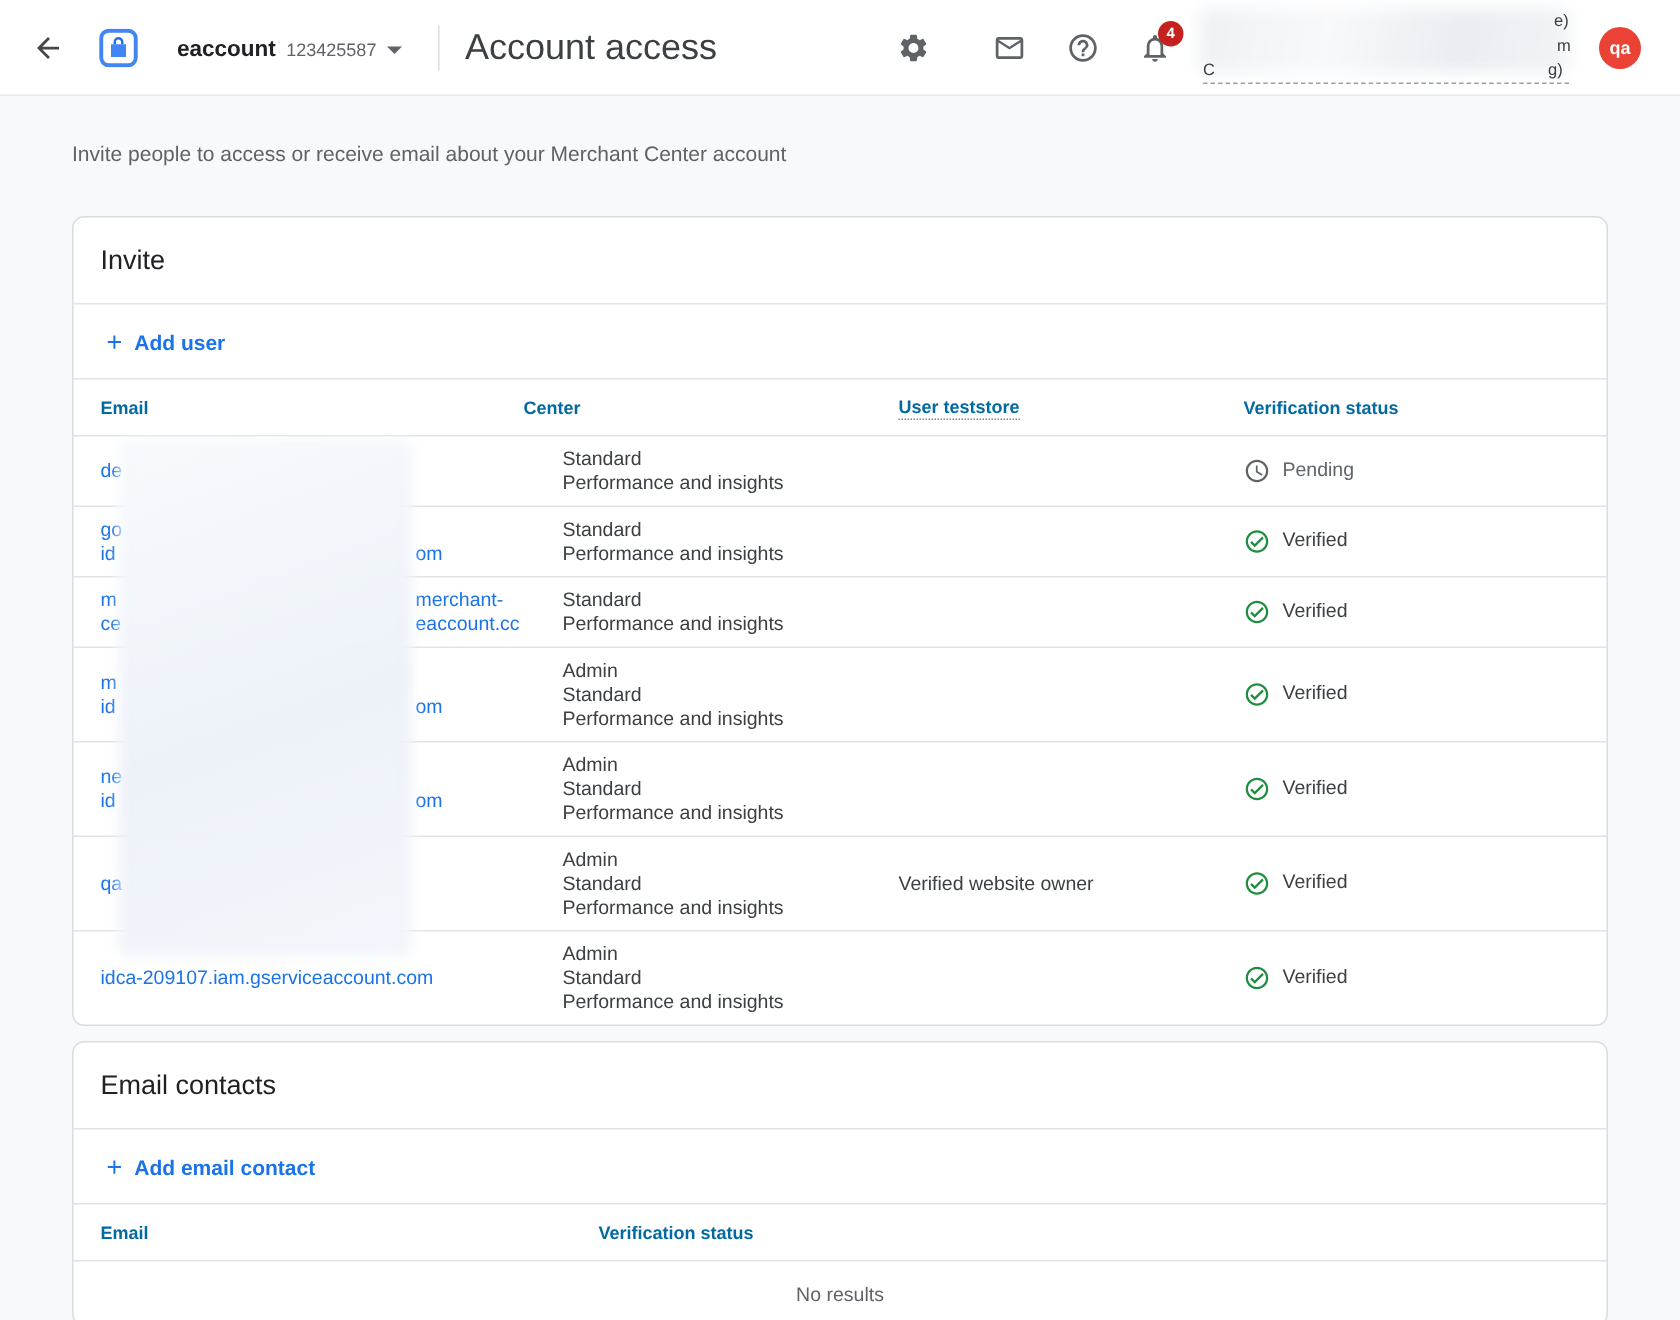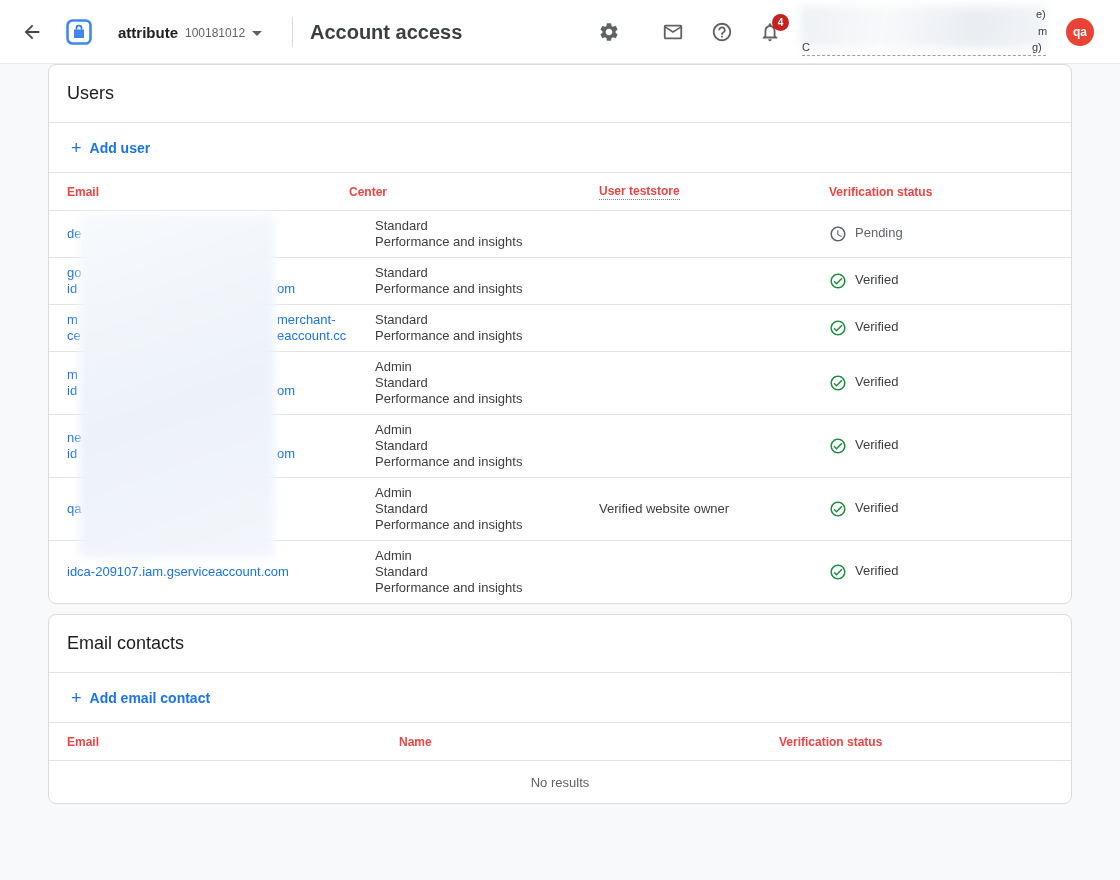--- a/index.html
+++ b/index.html
@@ -35,21 +35,21 @@
   .store{
     position:absolute;left:118px;top:0;height:64px;
     display:flex;align-items:center;gap:7px;cursor:pointer;background:none;border:none;padding:0;
   }
   .store-name{font-size:15px;font-weight:700;color:#202124;}
   .store-id{font-size:12px;color:#5f6368;margin-top:2px;}
   .dd-icon{width:0;height:0;border-left:5px solid transparent;border-right:5px solid transparent;border-top:5px solid #5f6368;margin-top:2px;}
   .vdiv{position:absolute;left:292px;top:17px;height:30px;width:1px;background:#dadce0;}
   .ptitle{
     position:absolute;left:310px;top:0;height:64px;display:flex;align-items:center;
-    font-size:20px;font-weight:700;color:#3c4043;margin:0;
+    font-size:24px;font-weight:400;color:#3c4043;margin:0;
   }
   .gear-btn{left:591px;}
   .mail-btn{left:655px;}
   .help-btn{left:704px;}
   .bell-btn{left:752px;}
   .badge{
     position:absolute;left:772px;top:14px;min-width:17px;height:17px;border-radius:9px;
     background:var(--badge);color:#fff;font-size:10px;font-weight:700;
     display:flex;align-items:center;justify-content:center;z-index:3;padding:0 3px;
   }
@@ -80,21 +80,21 @@
   .card-title{font-size:18px;font-weight:400;color:#202124;margin:0;}
   .add-row{height:50px;display:flex;align-items:center;padding-left:14px;border-bottom:1px solid var(--border);}
   .add-btn{
     display:flex;align-items:center;gap:8px;background:none;border:none;cursor:pointer;
     color:var(--accent);font-size:14px;font-weight:700;font-family:inherit;padding:4px 8px;
   }
   .plus-icon{font-size:18px;font-weight:400;line-height:14px;}
   .users-grid{display:grid;grid-template-columns:282px 250px 230px 1fr;}
   .contacts-grid{display:grid;grid-template-columns:332px 380px 1fr;}
   .thead{height:38px;align-items:center;padding-left:18px;border-bottom:1px solid var(--border);
-         font-size:12px;font-weight:700;color:#ef4444;}
+         font-size:12px;font-weight:700;color:#0369a1;}
   .dotted-underline{justify-self:start;border-bottom:1px dotted #80868b;padding-bottom:1px;cursor:default;}
   .tbody{position:relative;}
   .trow{padding:7px 0 7px 18px;align-items:center;}
   .trow ~ .trow{border-top:1px solid var(--border);}
   .cell{font-size:13px;line-height:16px;}
   .email-cell{color:var(--accent);cursor:pointer;}
   .email-line{position:relative;height:16px;white-space:nowrap;}
   .email-suf{position:absolute;left:210px;top:0;}
   .roles-cell{color:#3c4043;margin-left:26px;}
   .attr-cell{color:#3c4043;}
@@ -120,22 +120,22 @@
         </svg>
     </button>
 
     <svg class="mc-logo" viewBox="0 0 26 26">
       <rect x="1.5" y="1.5" width="23" height="23" rx="5" fill="#ffffff" stroke="#4285f4" stroke-width="2.6"></rect>
       <path d="M8 10.5 h10 v8.5 h-10 z" fill="#4285f4"></path>
       <path d="M10.5 10.5 V9 a2.5 2.5 0 0 1 5 0 v1.5" stroke="#1a73e8" stroke-width="1.6" fill="none"></path>
     </svg>
 
     <button class="store">
-      <span class="store-name">attribute</span>
-      <span class="store-id">100181012</span>
+      <span class="store-name">eaccount</span>
+      <span class="store-id">123425587</span>
       <span class="dd-icon"></span>
     </button>
 
     <div class="vdiv"></div>
     <h1 class="ptitle">Account access</h1>
 
     <button class="icon-btn gear-btn">
       <svg viewBox="0 0 24 24" width="22" height="22">
           <path d="M19.14 12.94c.04-.3.06-.61.06-.94 0-.32-.02-.64-.07-.94l2.03-1.58c.18-.14.23-.41.12-.61l-1.92-3.32c-.12-.22-.37-.29-.59-.22l-2.39.96c-.5-.38-1.03-.7-1.62-.94l-.36-2.54c-.04-.24-.24-.41-.48-.41h-3.84c-.24 0-.43.17-.47.41l-.36 2.54c-.59.24-1.13.57-1.62.94l-2.39-.96c-.22-.08-.47 0-.59.22L2.74 8.87c-.12.21-.08.47.12.61l2.03 1.58c-.05.3-.09.63-.09.94s.02.64.07.94l-2.03 1.58c-.18.14-.23.41-.12.61l1.92 3.32c.12.22.37.29.59.22l2.39-.96c.5.38 1.03.7 1.62.94l.36 2.54c.05.24.24.41.48.41h3.84c.24 0 .44-.17.47-.41l.36-2.54c.59-.24 1.13-.56 1.62-.94l2.39.96c.22.08.47 0 .59-.22l1.92-3.32c.12-.22.07-.47-.12-.61l-2.01-1.58zM12 15.6c-1.98 0-3.6-1.62-3.6-3.6s1.62-3.6 3.6-3.6 3.6 1.62 3.6 3.6-1.62 3.6-3.6 3.6z"></path>
         </svg>
@@ -161,24 +161,25 @@
     <span class="hdr-frag frag-1">e)</span>
     <span class="hdr-frag frag-2">m</span>
     <span class="hdr-frag frag-3">g)</span>
     <span class="hdr-frag frag-4">C</span>
     <div class="hdr-dash"></div>
 
     <button class="avatar">qa</button>
   </header>
 
   <main>
+    <p class="intro">Invite people to access or receive email about your Merchant Center account</p>
 
     <section class="card">
       <div class="card-title-row">
-        <h2 class="card-title">Users</h2>
+        <h2 class="card-title">Invite</h2>
       </div>
       <div class="add-row">
         <button class="add-btn">
           <span class="plus-icon">+</span>
           <span>Add user</span>
         </button>
       </div>
       <div class="thead users-grid">
         <span>Email</span>
         <span>Center</span>
@@ -315,19 +316,18 @@
         <h2 class="card-title">Email contacts</h2>
       </div>
       <div class="add-row">
         <button class="add-btn">
           <span class="plus-icon">+</span>
           <span>Add email contact</span>
         </button>
       </div>
       <div class="thead contacts-grid">
         <span>Email</span>
-        <span>Name</span>
         <span>Verification status</span>
       </div>
       <div class="empty-row">No results</div>
     </section>
   </main>
 </div>
 
 </body></html>

